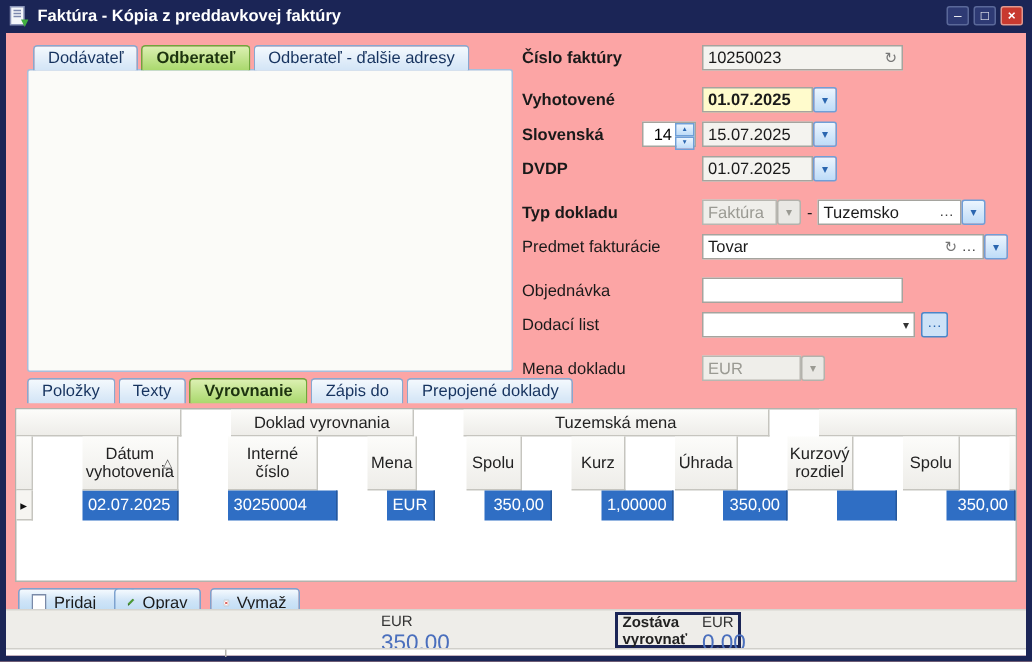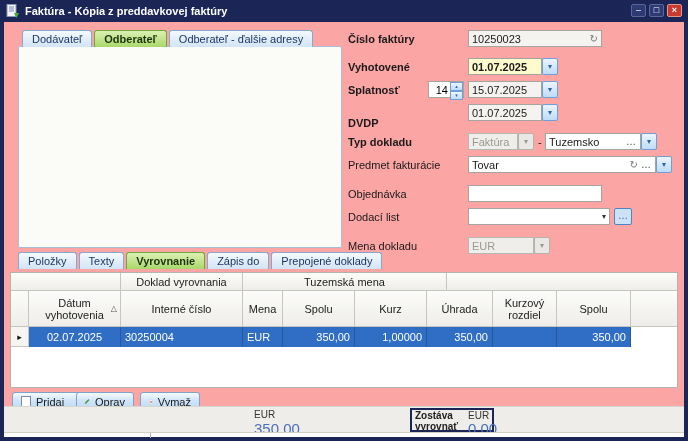--- a/index.html
+++ b/index.html
@@ -43,21 +43,21 @@
           display:flex; align-items:center; }
   .spin .num { flex:1; text-align:right; font-size:11px; padding-right:2px; }
   .spin .btns { width:13px; height:15px; display:flex; flex-direction:column; }
   .spin .sbtn { flex:1; font-size:5px; line-height:7px; text-align:center; color:#2a66b0;
                 background:linear-gradient(#ecf5fe,#bedcf8); border:1px solid #6f9fd8; }
   .iconbtn { position:absolute; width:22px; height:20px; border:1px solid #6f9fd8; border-radius:3px;
              background:linear-gradient(#eaf4fe,#bcd9f5); display:flex; align-items:center; justify-content:center; }
 
   .grid { position:absolute; left:6px; top:250px; width:668px; height:116px; background:#fff;
           border:1px solid #b3b2ac; }
-  .g-row { display:flex; }
+  .g-row { display:flex;gap:33px; }
   .g-cell { border-right:1px solid #c6c5bf; border-bottom:1px solid #c6c5bf;
             background:linear-gradient(#fcfcfa,#eeede9); font-size:11px; color:#222;
             display:flex; align-items:center; justify-content:center; text-align:center; padding:0 2px; }
   .c-ind{width:18px;} .c0{width:92px;} .c1{width:122px;} .c2{width:40px;} .c3{width:72px;}
   .c4{width:72px;} .c5{width:66px;} .c6{width:64px;} .c7{width:74px;} .cfill{flex:1; border-right:none;}
   .d-cell { background:#2F6EC4; color:#fff; font-size:11px; border-right:1px solid #27589c;
             display:flex; align-items:center; padding:0 4px; }
   .d-cell.num { justify-content:flex-end; }
   .d-cell.ctr { justify-content:center; }
   .d-ind { background:#f6f5f1; color:#111; border-right:1px solid #c6c5bf; border-bottom:1px solid #c6c5bf;
@@ -186,34 +186,34 @@
           <span class="counter-ico">↻</span>
         </span>
     </div>
 
     <div class="lbl b" style="left:344px; top:36px;">Vyhotovené</div>
     <div class="fld yellow" style="left:464px; top:36px; width:74px;">
       <span>01.07.2025</span>
     </div>
     <div class="ddbtn" style="left:538px; top:36px;">▾</div>
 
-    <div class="lbl b" style="left:344px; top:59px;">Splatnosť</div>
+    <div class="lbl b" style="left:344px; top:59px;">Slovenská</div>
     <div class="spin" style="left:424px; top:59px;">
       <span class="num">14</span>
       <span class="btns">
         <span class="sbtn">▴</span>
         <span class="sbtn">▾</span>
       </span>
     </div>
     <div class="fld gray" style="left:464px; top:59px; width:74px;">
       <span>15.07.2025</span>
     </div>
     <div class="ddbtn" style="left:538px; top:59px;">▾</div>
 
-    <div class="lbl b" style="left:344px; top:92px;">DVDP</div>
+    <div class="lbl b" style="left:344px; top:82px;">DVDP</div>
     <div class="fld gray" style="left:464px; top:82px; width:74px;">
       <span>01.07.2025</span>
     </div>
     <div class="ddbtn" style="left:538px; top:82px;">▾</div>
 
     <div class="lbl b" style="left:344px; top:111px;">Typ dokladu</div>
     <div class="fld disabled" style="left:464px; top:111px; width:50px;">
       <span>Faktúra</span>
     </div>
     <div class="ddbtn disabled" style="left:514px; top:111px;">▾</div>

